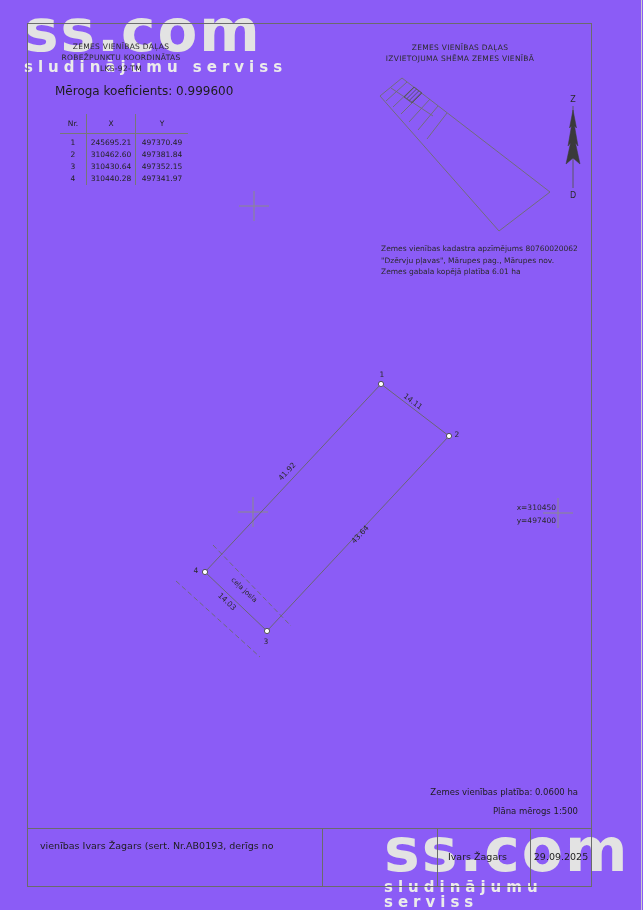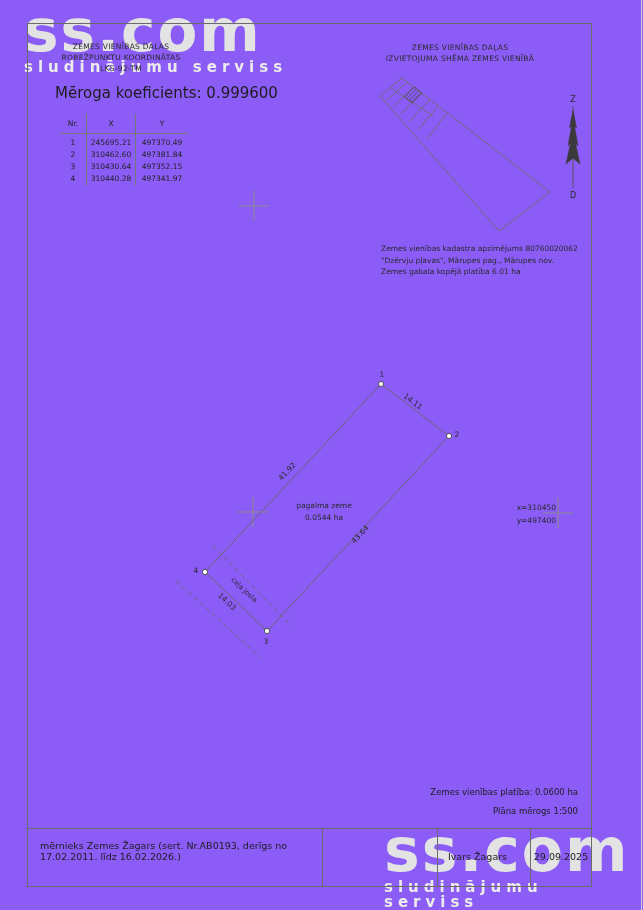--- a/index.html
+++ b/index.html
@@ -14,21 +14,21 @@
   .wm-tag   { font-size:15px; letter-spacing:5px; color:#ebebeb; }
   .wm-br .wm-brand { font-size:60px; }
   
   svg.draw { position:absolute; left:0; top:0; z-index:1; }
   
   .txt { position:absolute; z-index:2; white-space:nowrap; }
   .small   { font-size:7.5px; line-height:11px; color:#2a2a2a; }
   .center  { text-align:center; }
   .right   { text-align:left; }
   .titleblk div { letter-spacing:0.3px; }
-  .meroga { font-size:15px; color:#1d1d1d; }
+  .meroga { font-size:12px; color:#1d1d1d; }
   .coord-table { position:absolute; left:60px; top:114px; z-index:2;
                  border-collapse:collapse; font-size:7.5px; color:#222; }
   .coord-table th { font-weight:normal; height:17px; vertical-align:middle;
                     border-bottom:1px solid #777;margin-left:36px; }
   .coord-table td { height:10px; line-height:10px; text-align:center; }
   .coord-table tbody tr:first-child td { padding-top:4px; }
   .coord-table th.c1, .coord-table td.c1 { width:24px; }
   .coord-table th.c2, .coord-table td.c2 { width:46px; border-left:1px solid #777; }
   .coord-table th.c3, .coord-table td.c3 { width:50px; border-left:1px solid #777; }
   .kadblk div { line-height:11.5px; }
@@ -166,33 +166,28 @@
   <div class="txt small center" style="left:452px; top:429px; width:10px;">2</div>
   <div class="txt small center" style="left:261px; top:636px; width:10px;">3</div>
   <div class="txt small center" style="left:191px; top:565px; width:10px;">4</div>
 
   <span class="txt rot" style="left:391px; top:397px; transform:rotate(37deg);">14.11</span>
   <span class="txt rot" style="left:265px; top:467px; transform:rotate(-47deg);">41.92</span>
   <span class="txt rot" style="left:338px; top:530px; transform:rotate(-47deg);">43.64</span>
   <span class="txt rot" style="left:205px; top:597px; transform:rotate(43deg);">14.03</span>
   <span class="txt rot" style="left:222px; top:586px; transform:rotate(43deg); font-size:7px;">ceļa josla</span>
 
-  <div class="txt small center" style="left:274px; top:500px; width:100px; line-height:12px;">
-    <div>pagalma zeme</div>
-    <div>0.0544 ha</div>
-  </div>
 
   <div class="txt small right" style="right:87px; top:501px; line-height:13px;">
     <div>x=310450</div>
     <div>y=497400</div>
   </div>
 
   <div class="txt summary right" style="right:65px; top:787px;">Zemes vienības platība: 0.0600 ha</div>
   <div class="txt summary right" style="right:65px; top:806px;">Plāna mērogs 1:500</div>
 
   <div class="txt footer-text" style="left:40px; top:840px;">
-    <div>mērnieks Zemes Žagars (sert. Nr.AB0193, derīgs no</div>
-    <div>17.02.2011. līdz 16.02.2026.)</div>
+    <div>vienības Ivars Žagars (sert. Nr.AB0193, derīgs no</div>
   </div>
   <div class="txt footer-text center" style="left:431px; top:851px; width:93px;">Ivars Žagars</div>
   <div class="txt footer-text center" style="left:530px; top:851px; width:62px;">29.09.2025</div>
 
 </div>
 
 </body></html>

